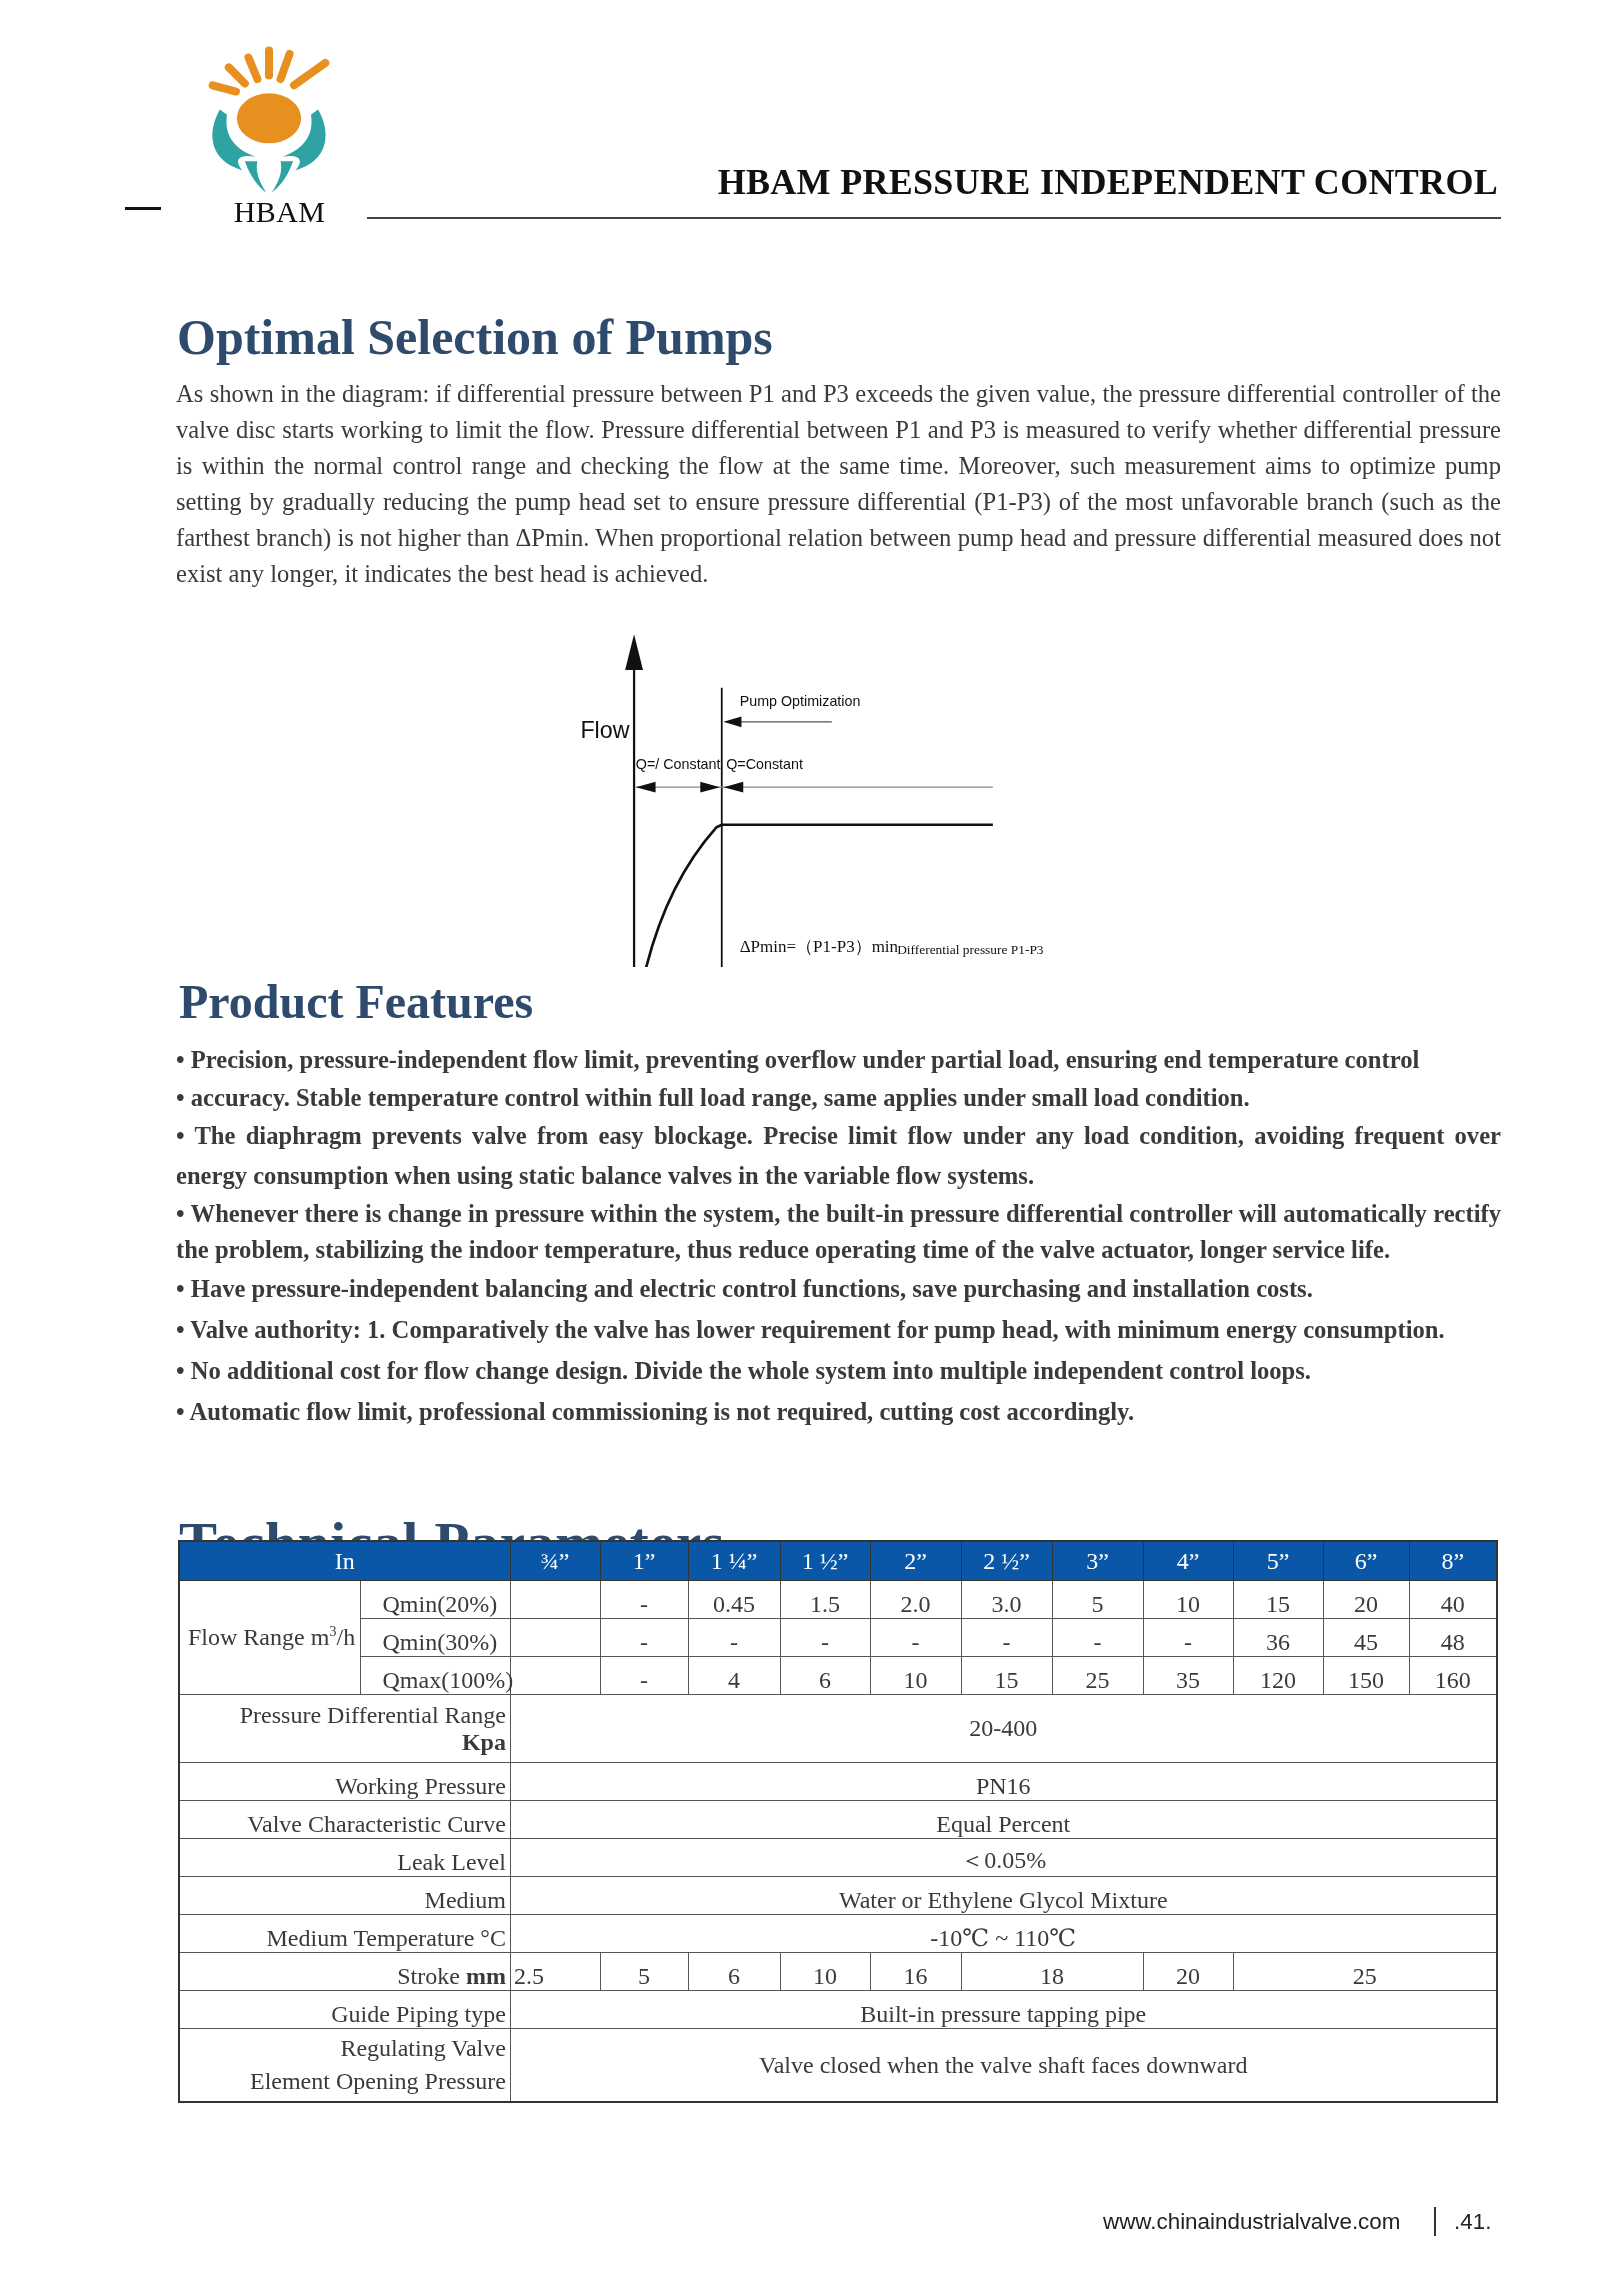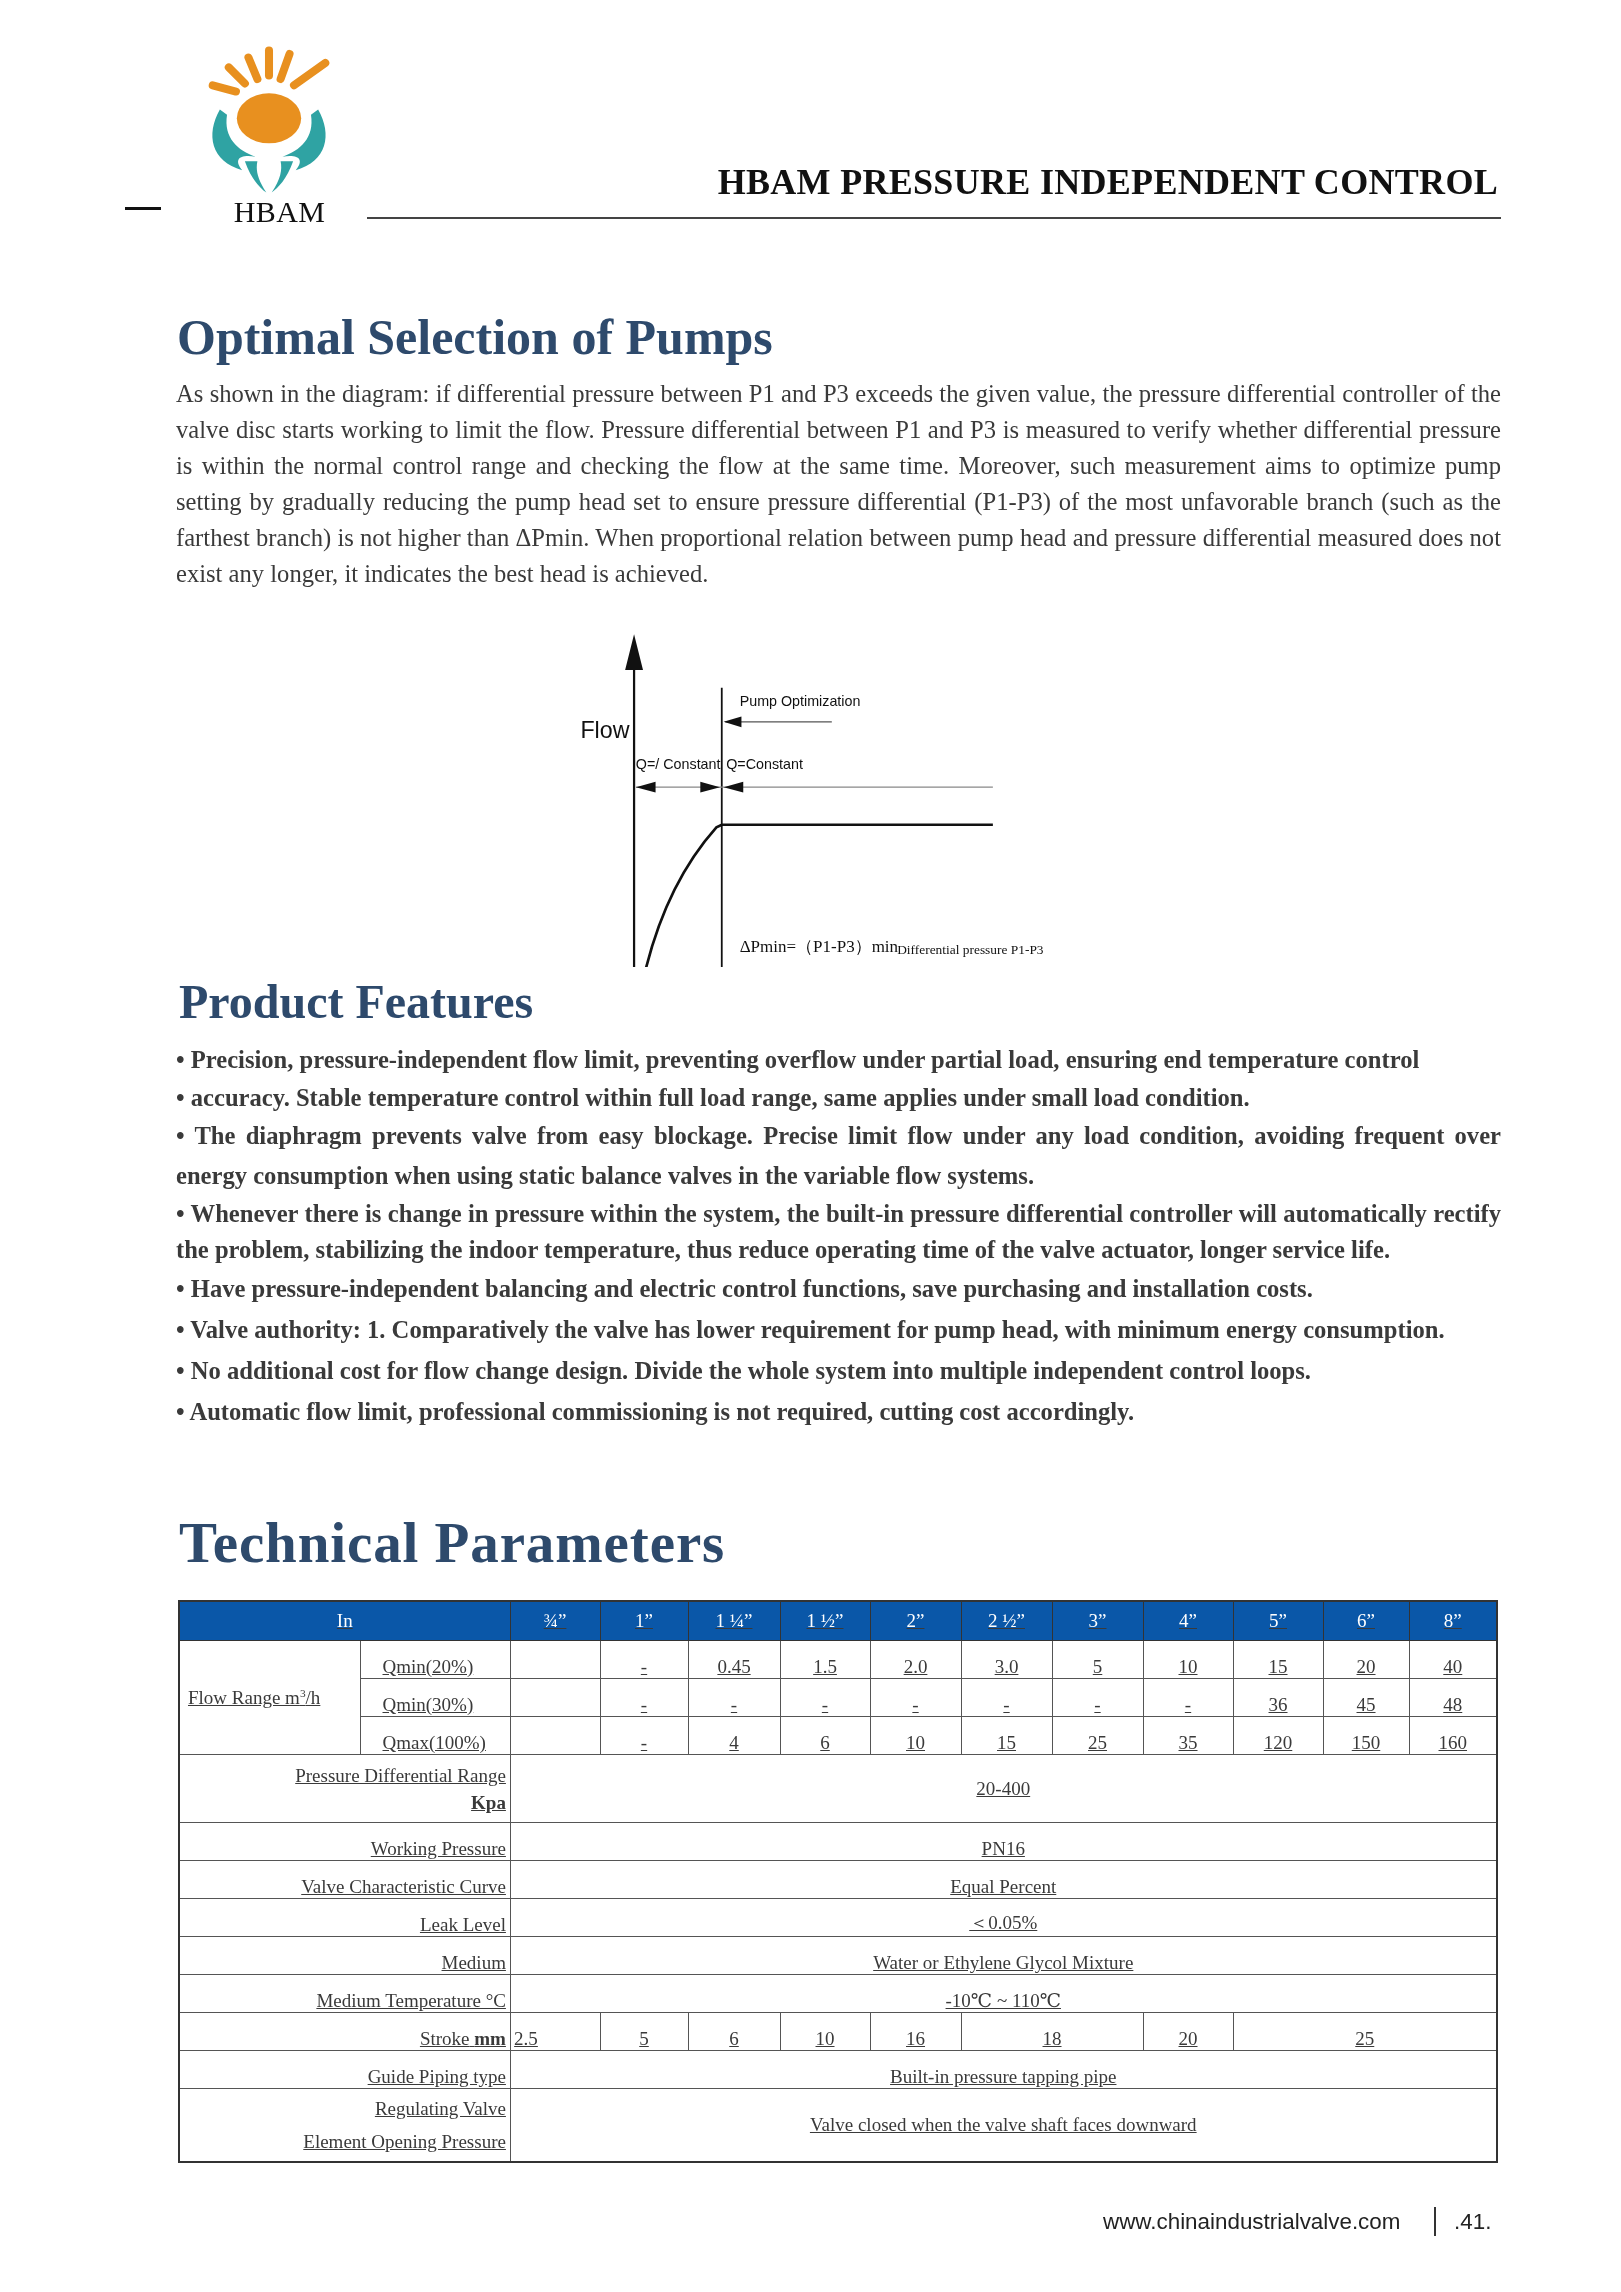--- a/index.html
+++ b/index.html
@@ -17,21 +17,21 @@
   #h-features { left:179px; top:974px; font-size:48px; }
   #h-tech { left:179px; top:1510px; font-size:57px; letter-spacing:0.9px; }
   
   .para { left:176px; width:1325px; font-size:24.6px; line-height:36px; color:#3a3a3a; text-align:justify; }
   #intro { top:376px; }
   #features { top:1039px; }
   .feat { margin:0;font-weight:bold; }
   
   #diagram { left:573px; top:627px; width:591px; height:340px; }
   
-  #spec-table { position:absolute; left:178px; top:1600px; width:1318px; border-collapse:collapse; table-layout:fixed; font-size:19px; color:#3a3a3a; border:2.7px solid #333;text-decoration:underline; }
+  #spec-table { position:absolute; left:178px; top:1540px; width:1318px; border-collapse:collapse; table-layout:fixed; font-size:24px; color:#3a3a3a; border:2.7px solid #333; }
   #spec-table td { border:1.3px solid #555; padding:0 3.6px; text-align:center; vertical-align:bottom; white-space:nowrap; }
   #spec-table tr.hdr td { background:#0A57A8; color:#fff; height:38px; vertical-align:middle; border-color:#333; }
   #spec-table td.lbl { text-align:right; padding-left:12px; }
   #spec-table td.flowlbl { text-align:left; vertical-align:middle; padding-left:8px; }
   #spec-table td.sub { text-align:left; padding-left:22px; }
   #spec-table tr.r-flow td { height:37px; }
   #spec-table tr.r-pd td { height:67px; vertical-align:middle; }
   #spec-table tr.r-std td { height:37px; }
   #spec-table tr.r-reg td { height:72px; vertical-align:middle; }
   #spec-table td.left-al { text-align:left; }

